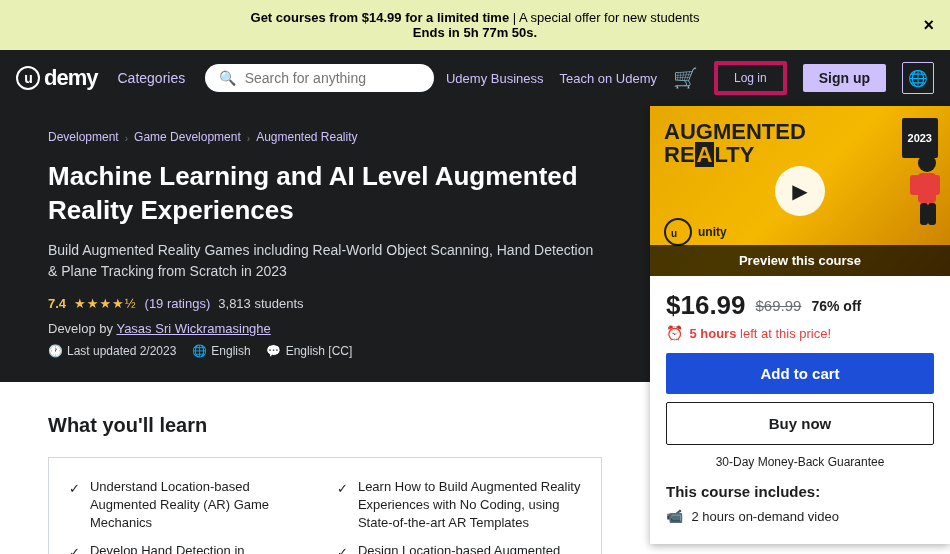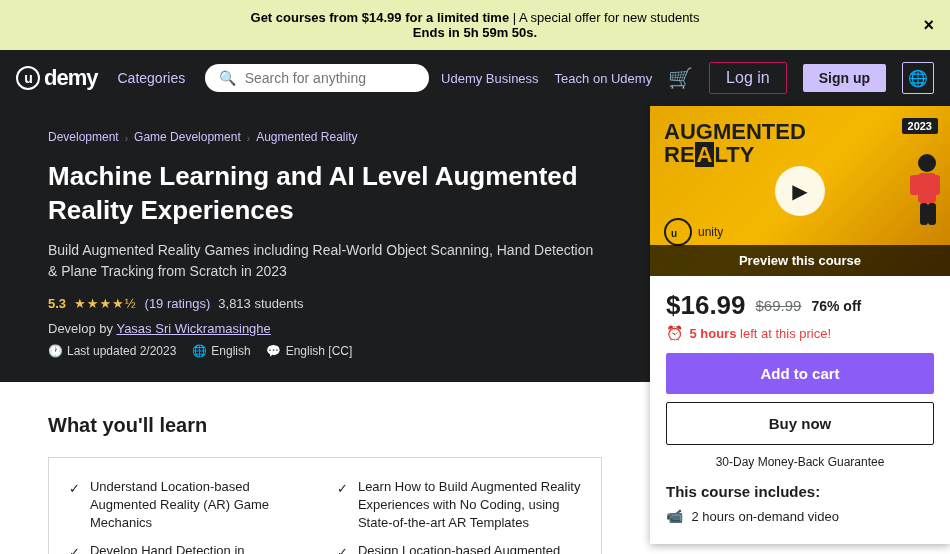--- a/index.html
+++ b/index.html
@@ -90,26 +90,26 @@
       margin-left: auto;
     }
     .header-link {
       color: #cec0fc;
       text-decoration: none;
       font-size: 13px;
       white-space: nowrap;
     }
     .cart-icon { color: #cec0fc; font-size: 20px; cursor: pointer; }
     .btn-login {
-      border: 1px solid #be185d;
+      border: 4px solid #be185d;
       color: #cec0fc;
       background: none;
       padding: 6px 16px;
       cursor: pointer;
-      font-size: 16px;
+      font-size: 12px;
       border-radius: 2px;
       white-space: nowrap;
     }
     .btn-signup {
       background: #cec0fc;
       color: #1c1d1f;
       border: none;
       padding: 6px 16px;
       cursor: pointer;
       font-size: 14px;
@@ -230,21 +230,21 @@
       position: relative;
     }
     .year-badge {
       position: absolute;
       top: 12px;
       right: 12px;
       background: #1c1d1f;
       color: #fff;
       font-size: 11px;
       font-weight: 700;
-      padding: 2px 6px;
+      padding: 14px 6px;
       border-radius: 2px;
     }
     .play-btn {
       position: absolute;
       width: 50px;
       height: 50px;
       background: rgba(255,255,255,0.9);
       border-radius: 50%;
       display: flex;
       align-items: center;
@@ -286,21 +286,21 @@
       gap: 6px;
       margin-bottom: 12px;
       font-size: 13px;
     }
     .timer-icon { color: #e63d3d; font-size: 14px; }
     .timer-text { color: #e63d3d; }
     .timer-bold { font-weight: 700; }
 
     .btn-add-cart {
       width: 100%;
-      background: #8b5cf6;
+      background: #1d4ed8;
       color: #fff;
       border: none;
       padding: 12px;
       font-size: 15px;
       font-weight: 700;
       cursor: pointer;
       border-radius: 2px;
       margin-bottom: 8px;
     }
     .btn-buy {
@@ -367,21 +367,21 @@
       line-height: 1.4;
     }
     .check-icon { color: #1c1d1f; flex-shrink: 0; margin-top: 2px; font-size: 13px; }
   </style>
 </head>
 <body>
 
 <div class="banner">
   <span>
     <strong>Get courses from $14.99 for a limited time</strong><span> | A special offer for new students</span><br>
-    <strong>Ends in 5h 59m 50s.</strong>
+    <strong>Ends in 5h 77m 50s.</strong>
   </span>
   <button class="banner-close">×</button>
 </div>
 
 <header class="header">
   <a class="logo" href="#">
     <span class="logo-u">u</span>
     <span>demy</span>
   </a>
   <button class="categories-btn">Categories</button>
@@ -408,21 +408,21 @@
       <span class="breadcrumb-sep">›</span>
       <a href="#">Game Development</a>
       <span class="breadcrumb-sep">›</span>
       <span class="breadcrumb-current">Augmented Reality</span>
     </nav>
 
     <h1 class="course-title">Machine Learning and AI Level Augmented Reality Experiences</h1>
     <p class="course-subtitle">Build Augmented Reality Games including Real-World Object Scanning, Hand Detection &amp; Plane Tracking from Scratch in 2023</p>
 
     <div class="rating-row">
-      <span class="rating-score">5.3</span>
+      <span class="rating-score">7.4</span>
       <span class="stars">★★★★½</span>
       <span class="rating-count">(19 ratings)</span>
       <span class="students">3,813 students</span>
     </div>
 
     <div class="author-row">
       <span>Develop by</span>
       <span class="author-link">Yasas Sri Wickramasinghe</span>
     </div>
 
@@ -444,21 +444,21 @@
 
   <div class="course-card">
     <div class="course-preview">
       <div class="preview-bg">
         <div style="position:absolute;top:14px;left:14px;right:60px;color:#1c1d1f;font-weight:900;font-size:22px;line-height:1.05;text-transform:uppercase;">AUGMENTED<br>RE<span style="background:#1c1d1f;color:#f0a500;padding:0 2px;">A</span>LTY</div>
         <div style="position:absolute;bottom:30px;left:14px;display:flex;align-items:center;gap:6px;">
           <svg width="28" height="28" viewBox="0 0 28 28">
               <circle cx="14" cy="14" r="13" fill="none" stroke="#1c1d1f" stroke-width="2"></circle>
               <text x="7" y="19" font-size="10" fill="#1c1d1f" font-weight="bold">u</text>
             </svg>
-          <span style="font-size:12px;font-weight:400;color:#1c1d1f;">unity</span>
+          <span style="font-size:12px;font-weight:700;color:#1c1d1f;">unity</span>
         </div>
         <div style="position:absolute;right:8px;bottom:40px;">
           <svg width="50" height="80" viewBox="0 0 50 80">
             <circle cx="35" cy="10" r="9" fill="#1c1d1f"></circle>
             <rect x="26" y="20" width="18" height="30" rx="4" fill="#e63d3d"></rect>
             <rect x="18" y="22" width="10" height="20" rx="3" fill="#e63d3d"></rect>
             <rect x="38" y="22" width="10" height="20" rx="3" fill="#e63d3d"></rect>
             <rect x="28" y="50" width="8" height="22" rx="3" fill="#1c1d1f"></rect>
             <rect x="36" y="50" width="8" height="22" rx="3" fill="#1c1d1f"></rect>
           </svg>

